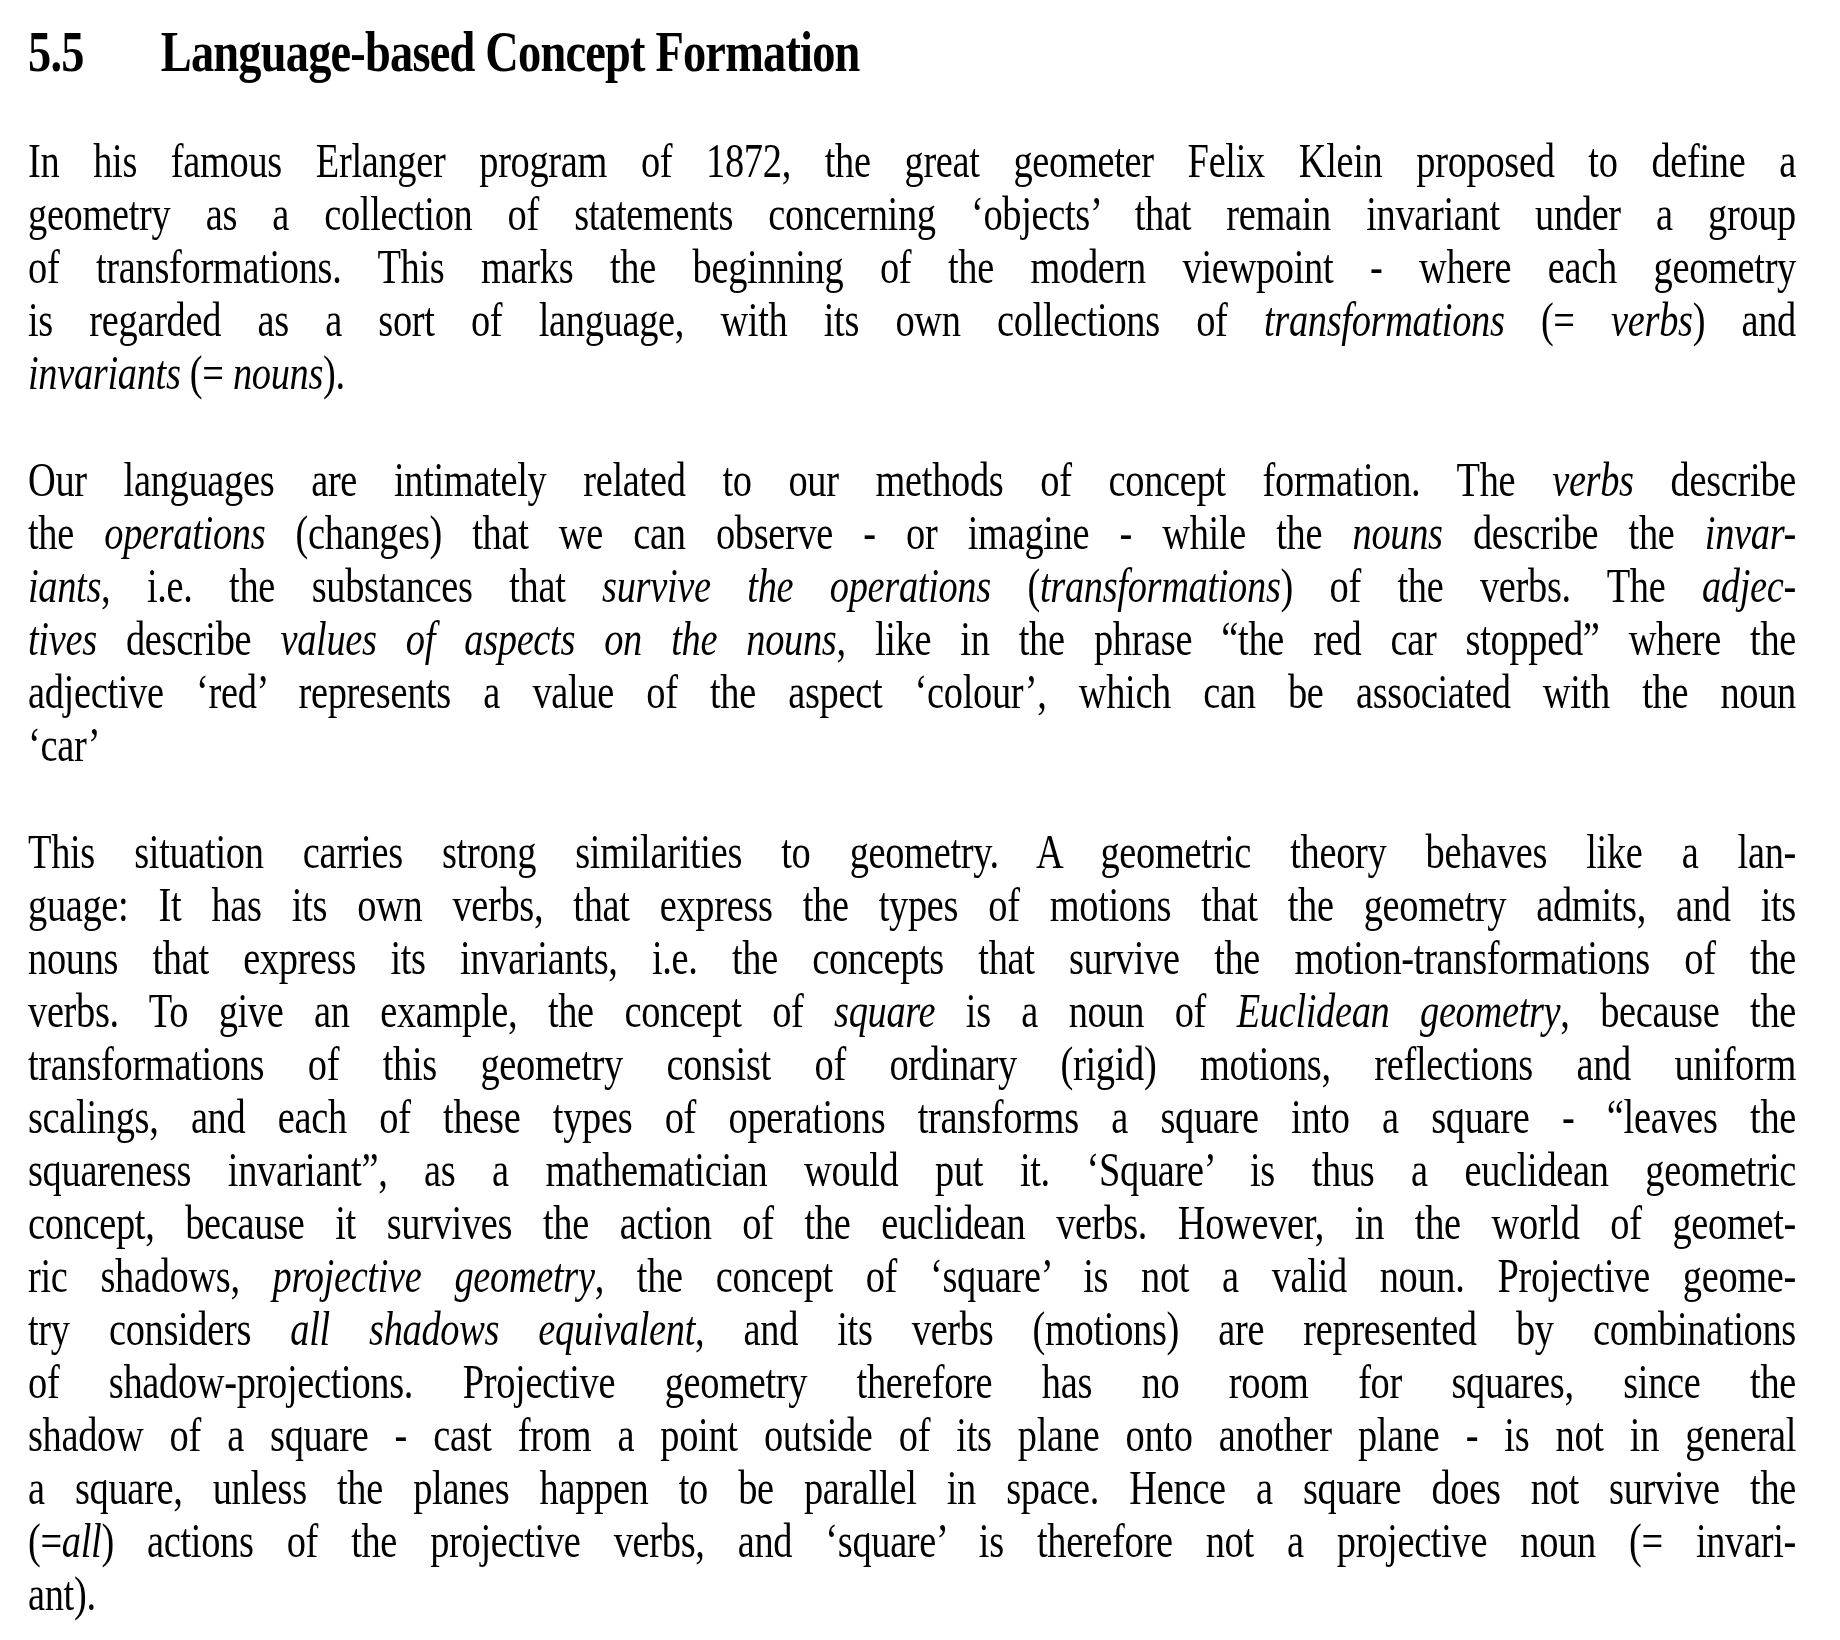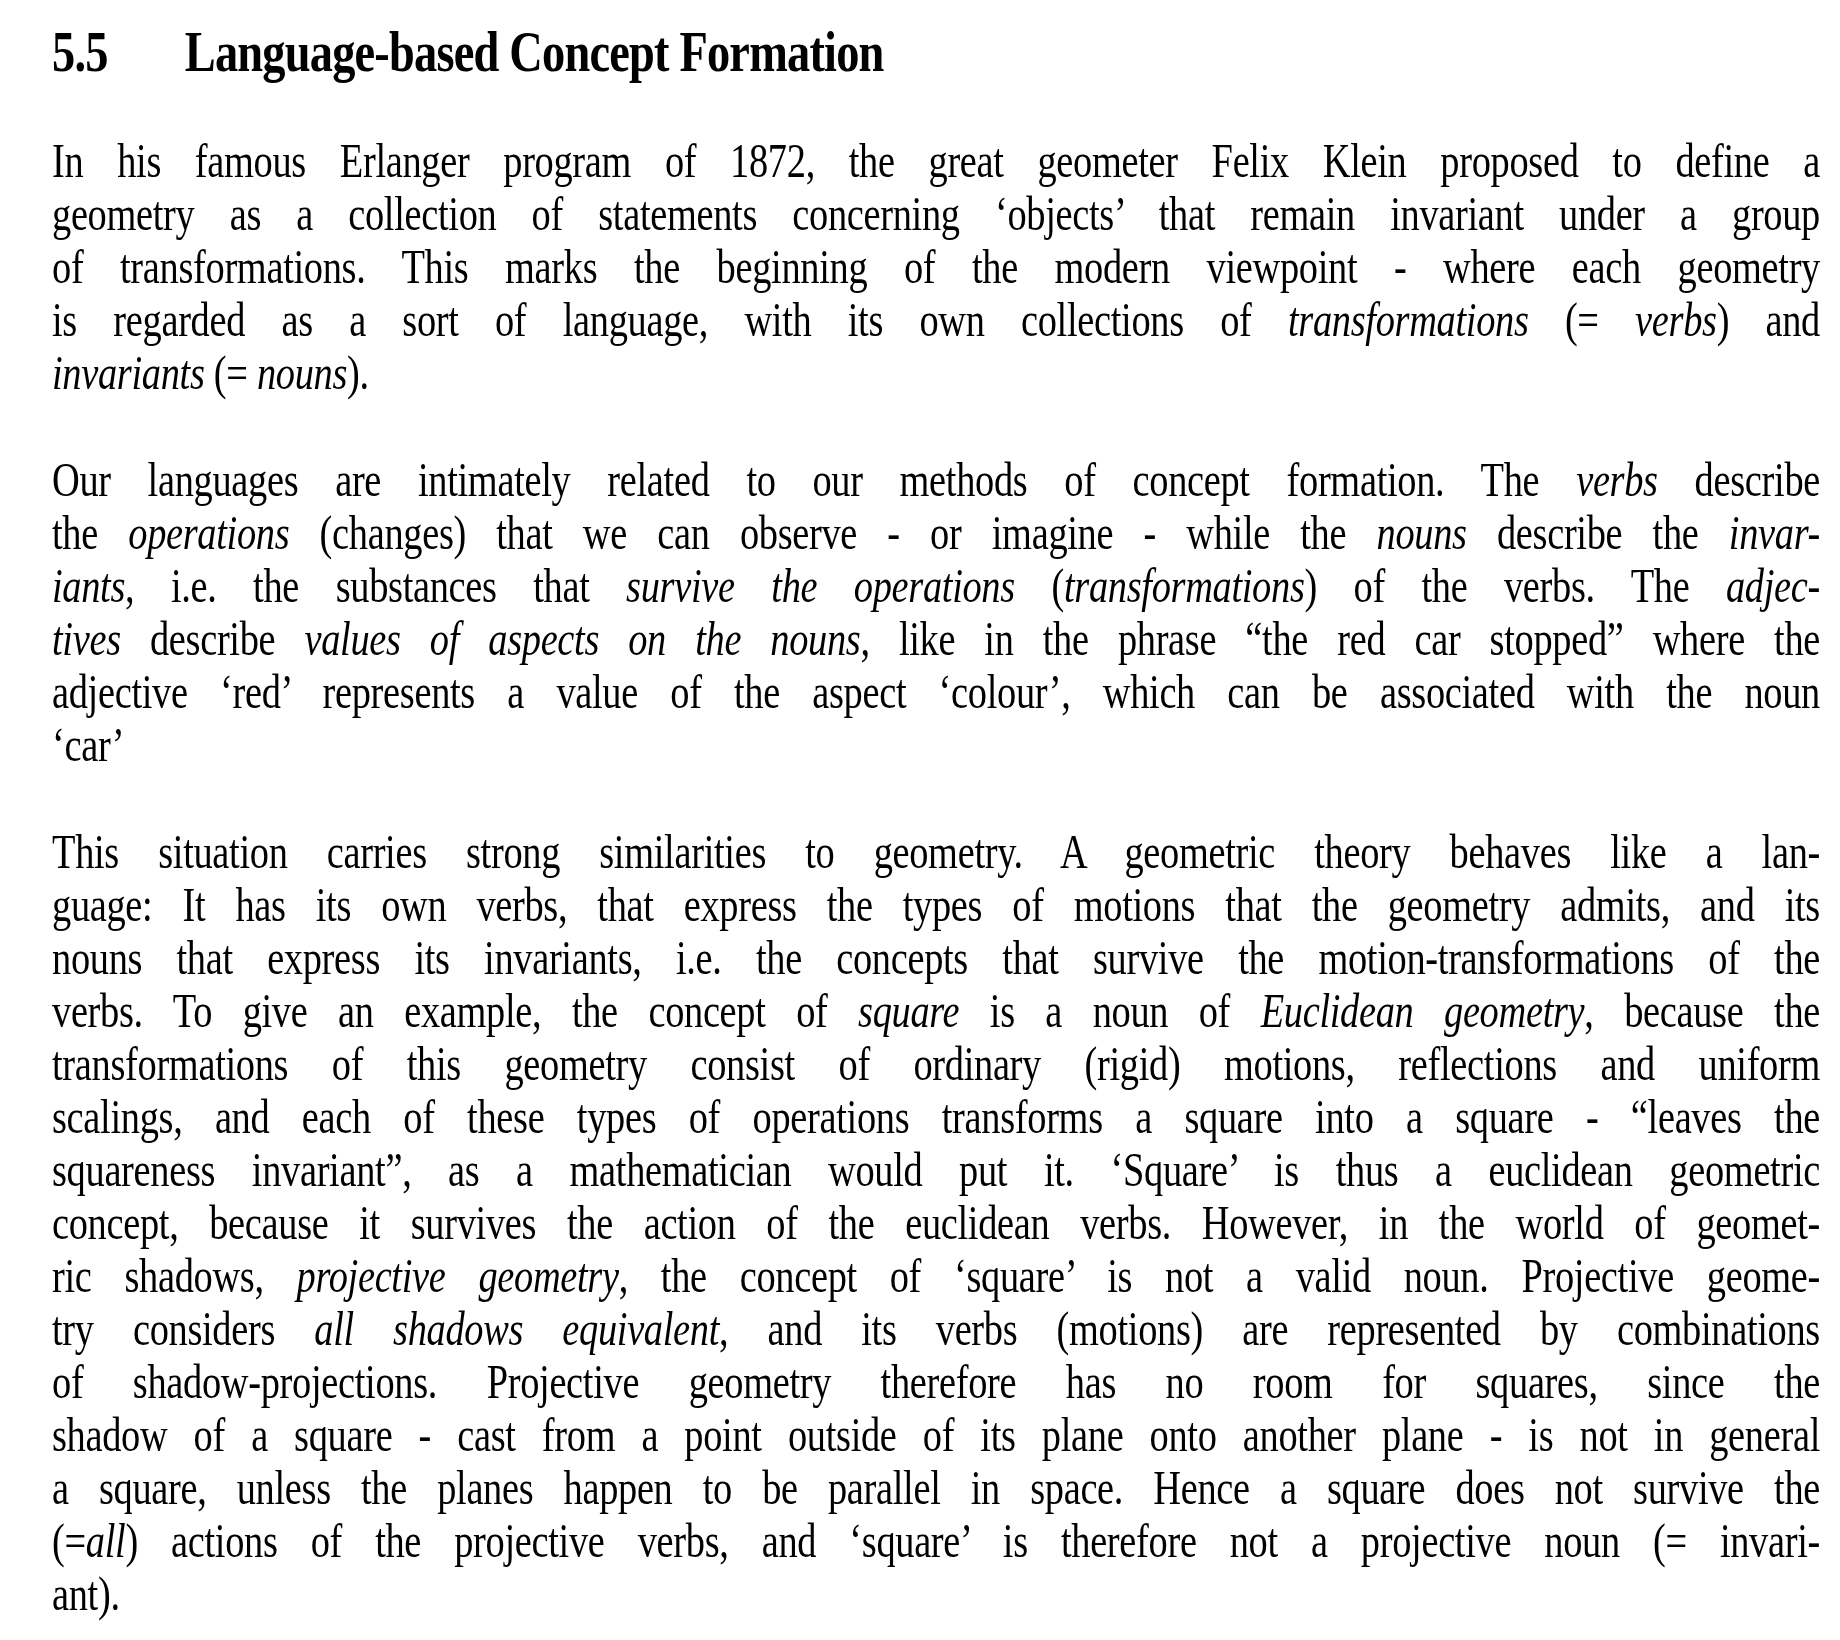--- a/index.html
+++ b/index.html
@@ -4,21 +4,21 @@
 <style>
   html, body {
     margin: 0;
     padding: 0;
     background: #ffffff;
     width: 1840px;
     height: 1640px;
     overflow: hidden;
   }
   .offset {
-    padding: 14px 0 0 52px;
+    padding: 14px 0 0 28px;
   }
   .content {
     width: 2210px;
     transform: scaleX(0.8);
     transform-origin: 0 0;
     font-family: "Liberation Serif", "DejaVu Serif", serif;
     color: #000000;
   }
   .heading {
     font-size: 58px;

